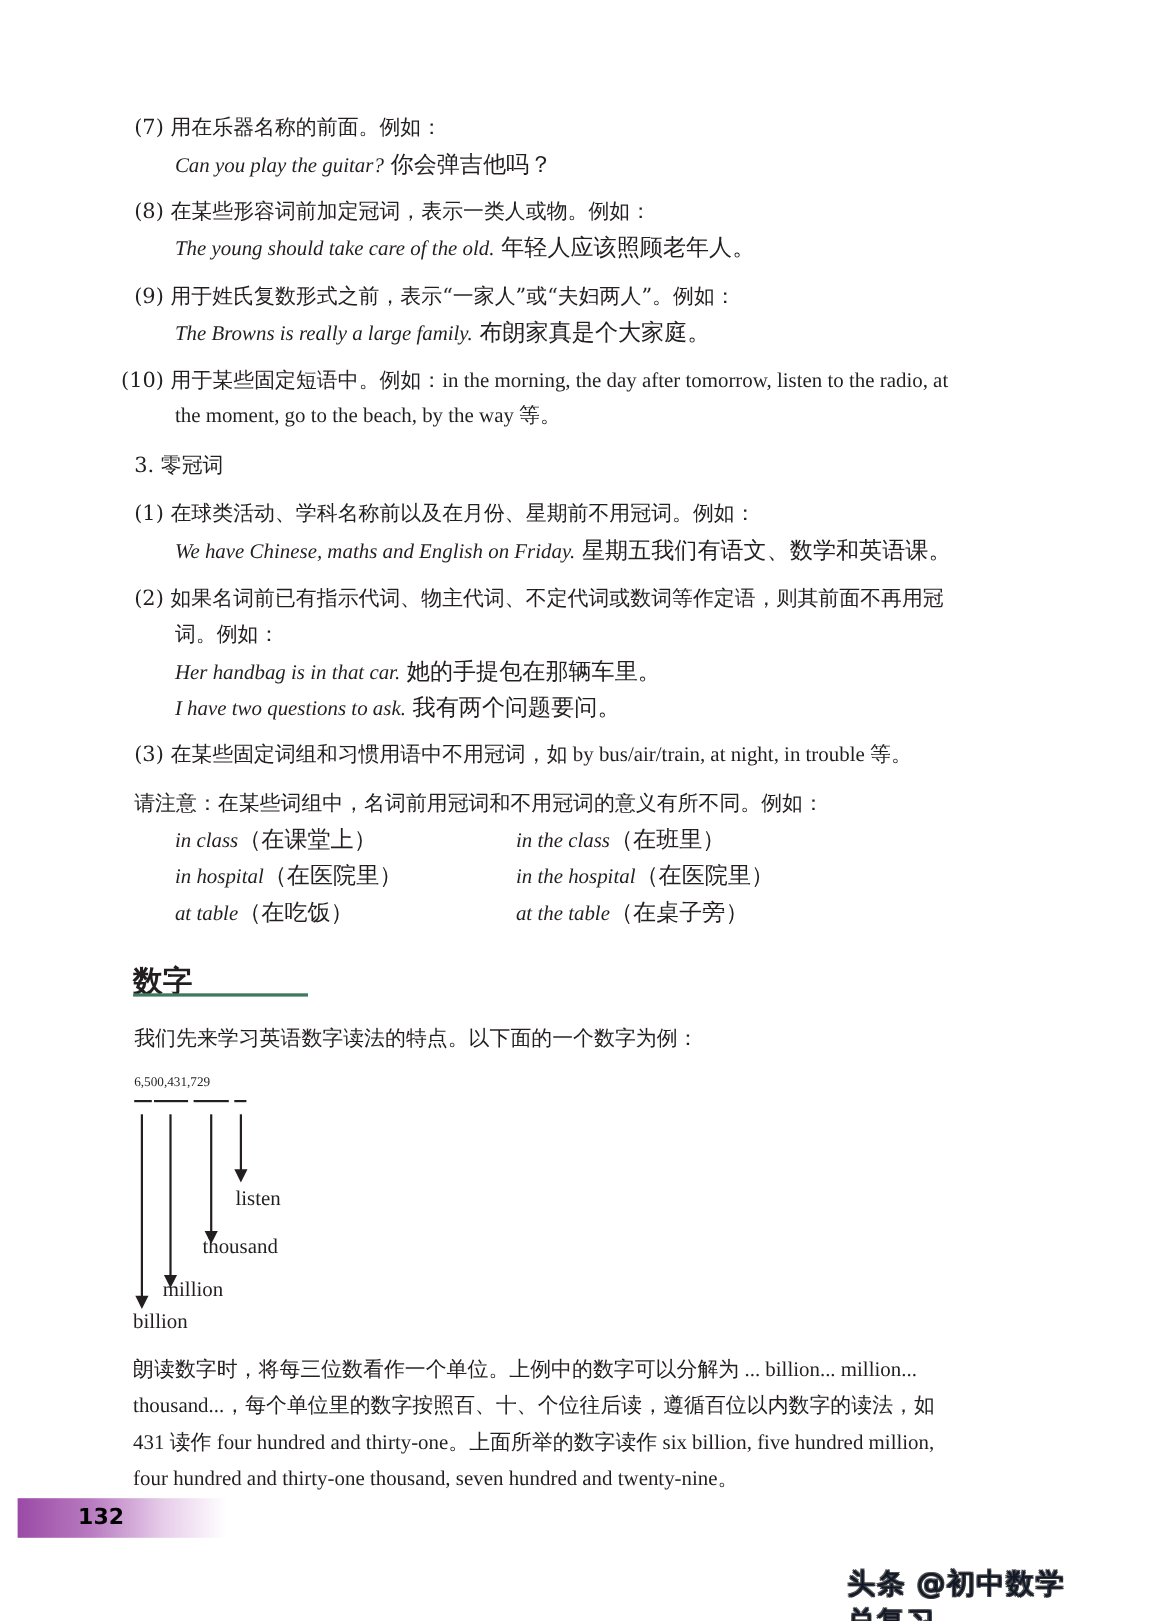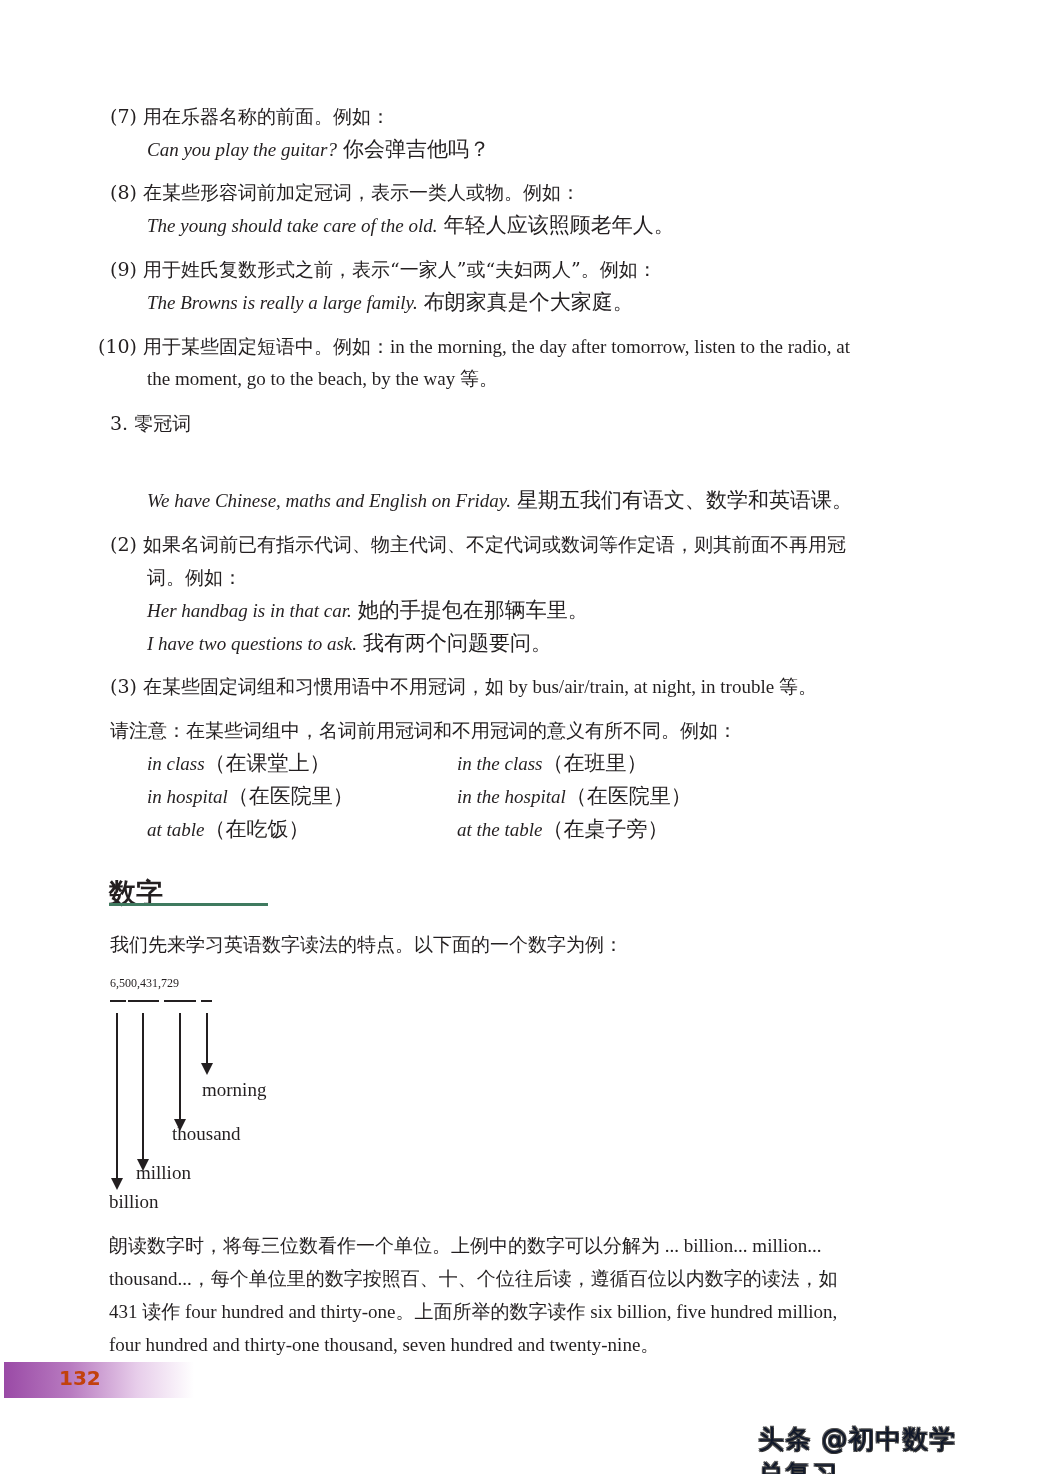--- a/index.html
+++ b/index.html
@@ -1,20 +1,20 @@
 <!DOCTYPE html>
 <html><head>
 <meta charset="utf-8">
 <style>
   html, body { margin: 0; padding: 0; }
   body {
     width: 1048px; height: 1474px; background: #ffffff; position: relative; overflow: hidden;
     font-family: "DejaVu Serif", "Liberation Serif", serif; color: #231f20;
   }
-  .page { position: absolute; left: 4px; top: 0; width: 960px; height: 1474px; }
+  .page { position: absolute; left: 16px; top: 0; width: 960px; height: 1474px; }
   .line { position: absolute; font-size: 19px; line-height: 24px; white-space: nowrap; }
   .en { font-family: "Liberation Serif", serif; }
   .it { font-family: "Liberation Serif", serif; font-style: italic; margin-top: 28px; }
   .cn-it { font-family: "DejaVu Serif", serif; font-size: 21px; }
   .heading {
     position: absolute; left: 105px; top: 880px; font-family: "DejaVu Sans", sans-serif;
     font-weight: bold; font-size: 27px; color: #231f20; line-height: 26px;
   }
   .heading-rule { position: absolute; left: 105px; top: 903px; width: 159px; height: 3px; background: #3f7a5f; }
   .num { position: absolute; left: 106px; top: 976px; font-family: "Liberation Serif", serif; font-size: 12px; }
@@ -24,21 +24,21 @@
     content: ""; position: absolute; left: -5px; bottom: -10px;
     border-left: 6px solid transparent; border-right: 6px solid transparent; border-top: 12px solid #231f20;
   }
   .lbl { position: absolute; font-family: "Liberation Serif", serif; font-size: 19px; }
   .footer-band {
     position: absolute; left: 0; top: 1362px; width: 190px; height: 36px;
     background: linear-gradient(to right, #9a4aa6 0%, #b87bc0 35%, #e7cdea 70%, #ffffff 100%);
   }
   .page-num {
     position: absolute; left: 55px; top: 1366px; font-family: "DejaVu Sans", sans-serif;
-    font-weight: bold; font-size: 20px; color: #c2410c;
+    font-weight: bold; font-size: 20px; color: #000000;
   }
   .watermark {
     position: absolute; left: 754px; top: 1422px; font-family: "DejaVu Sans", sans-serif;
     font-size: 26px; color: #0f172a; letter-spacing: 1px;
     text-shadow: 1px 1px 0 #333, -1px -1px 0 #555, 1px -1px 0 #555, -1px 1px 0 #555;
   }
 </style>
 </head>
 <body>
 
@@ -72,20 +72,24 @@
   </div>
 
   <div class="line" style="left:94px;top:334px">
     <span>(10)</span>
     <span class="en">用于某些固定短语中。例如：in the morning, the day after tomorrow, listen to the radio, at</span>
   </div>
   <div class="line en" style="left:143px;top:367px">the moment, go to the beach, by the way 等。</div>
 
   <div class="line" style="left:106px;top:411px">3. 零冠词</div>
 
+  <div class="line" style="left:106px;top:455px">
+    <span>(1)</span>
+    <span>在球类活动、学科名称前以及在月份、星期前不用冠词。例如：</span>
+  </div>
   <div class="line" style="left:143px;top:488px">
     <span class="it">We have Chinese, maths and English on Friday.</span>
     <span class="cn-it">星期五我们有语文、数学和英语课。</span>
   </div>
 
   <div class="line" style="left:106px;top:532px">
     <span>(2)</span>
     <span>如果名词前已有指示代词、物主代词、不定代词或数词等作定语，则其前面不再用冠</span>
   </div>
   <div class="line" style="left:143px;top:565px">词。例如：</div>
@@ -133,21 +137,21 @@
   <div class="ul" style="left:106px;width:16px"></div>
   <div class="ul" style="left:124px;width:31px"></div>
   <div class="ul" style="left:160px;width:32px"></div>
   <div class="ul" style="left:197px;width:11px"></div>
 
   <div class="arrow" style="left:112px;top:1013px;height:167px"></div>
   <div class="arrow" style="left:138px;top:1013px;height:148px"></div>
   <div class="arrow" style="left:175px;top:1013px;height:108px"></div>
   <div class="arrow" style="left:202px;top:1013px;height:52px"></div>
 
-  <div class="lbl" style="left:198px;top:1079px">morning</div>
+  <div class="lbl" style="left:198px;top:1079px">listen</div>
   <div class="lbl" style="left:168px;top:1123px">thousand</div>
   <div class="lbl" style="left:132px;top:1162px">million</div>
   <div class="lbl" style="left:105px;top:1191px">billion</div>
 
   <div class="line en" style="left:105px;top:1234px">朗读数字时，将每三位数看作一个单位。上例中的数字可以分解为 ... billion... million...</div>
   <div class="line en" style="left:105px;top:1267px">thousand...，每个单位里的数字按照百、十、个位往后读，遵循百位以内数字的读法，如</div>
   <div class="line en" style="left:105px;top:1300px">431 读作 four hundred and thirty-one。上面所举的数字读作 six billion, five hundred million,</div>
   <div class="line en" style="left:105px;top:1333px">four hundred and thirty-one thousand, seven hundred and twenty-nine。</div>
 
   <div class="footer-band"></div>

